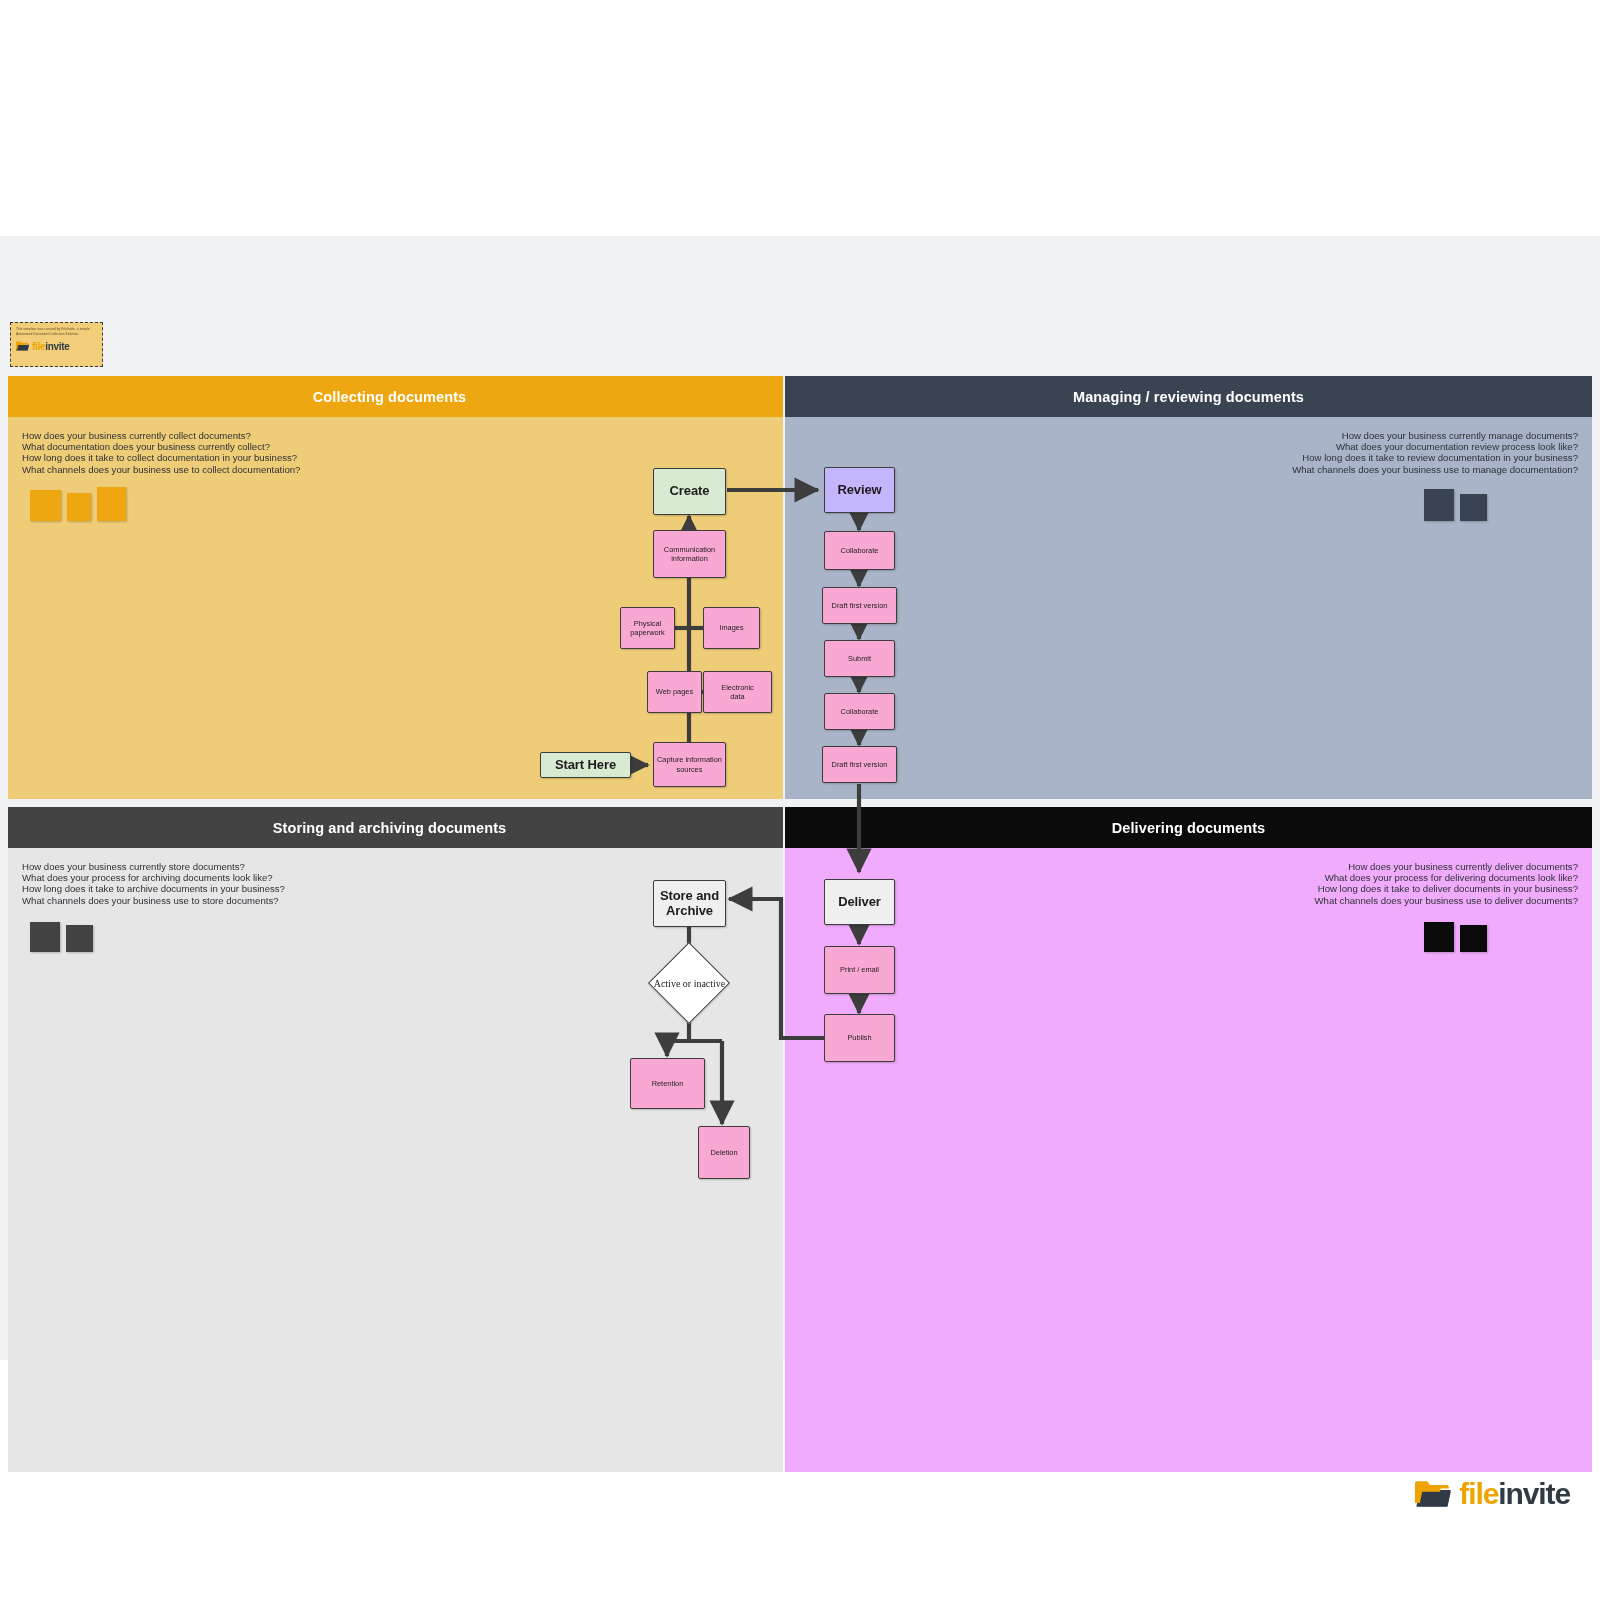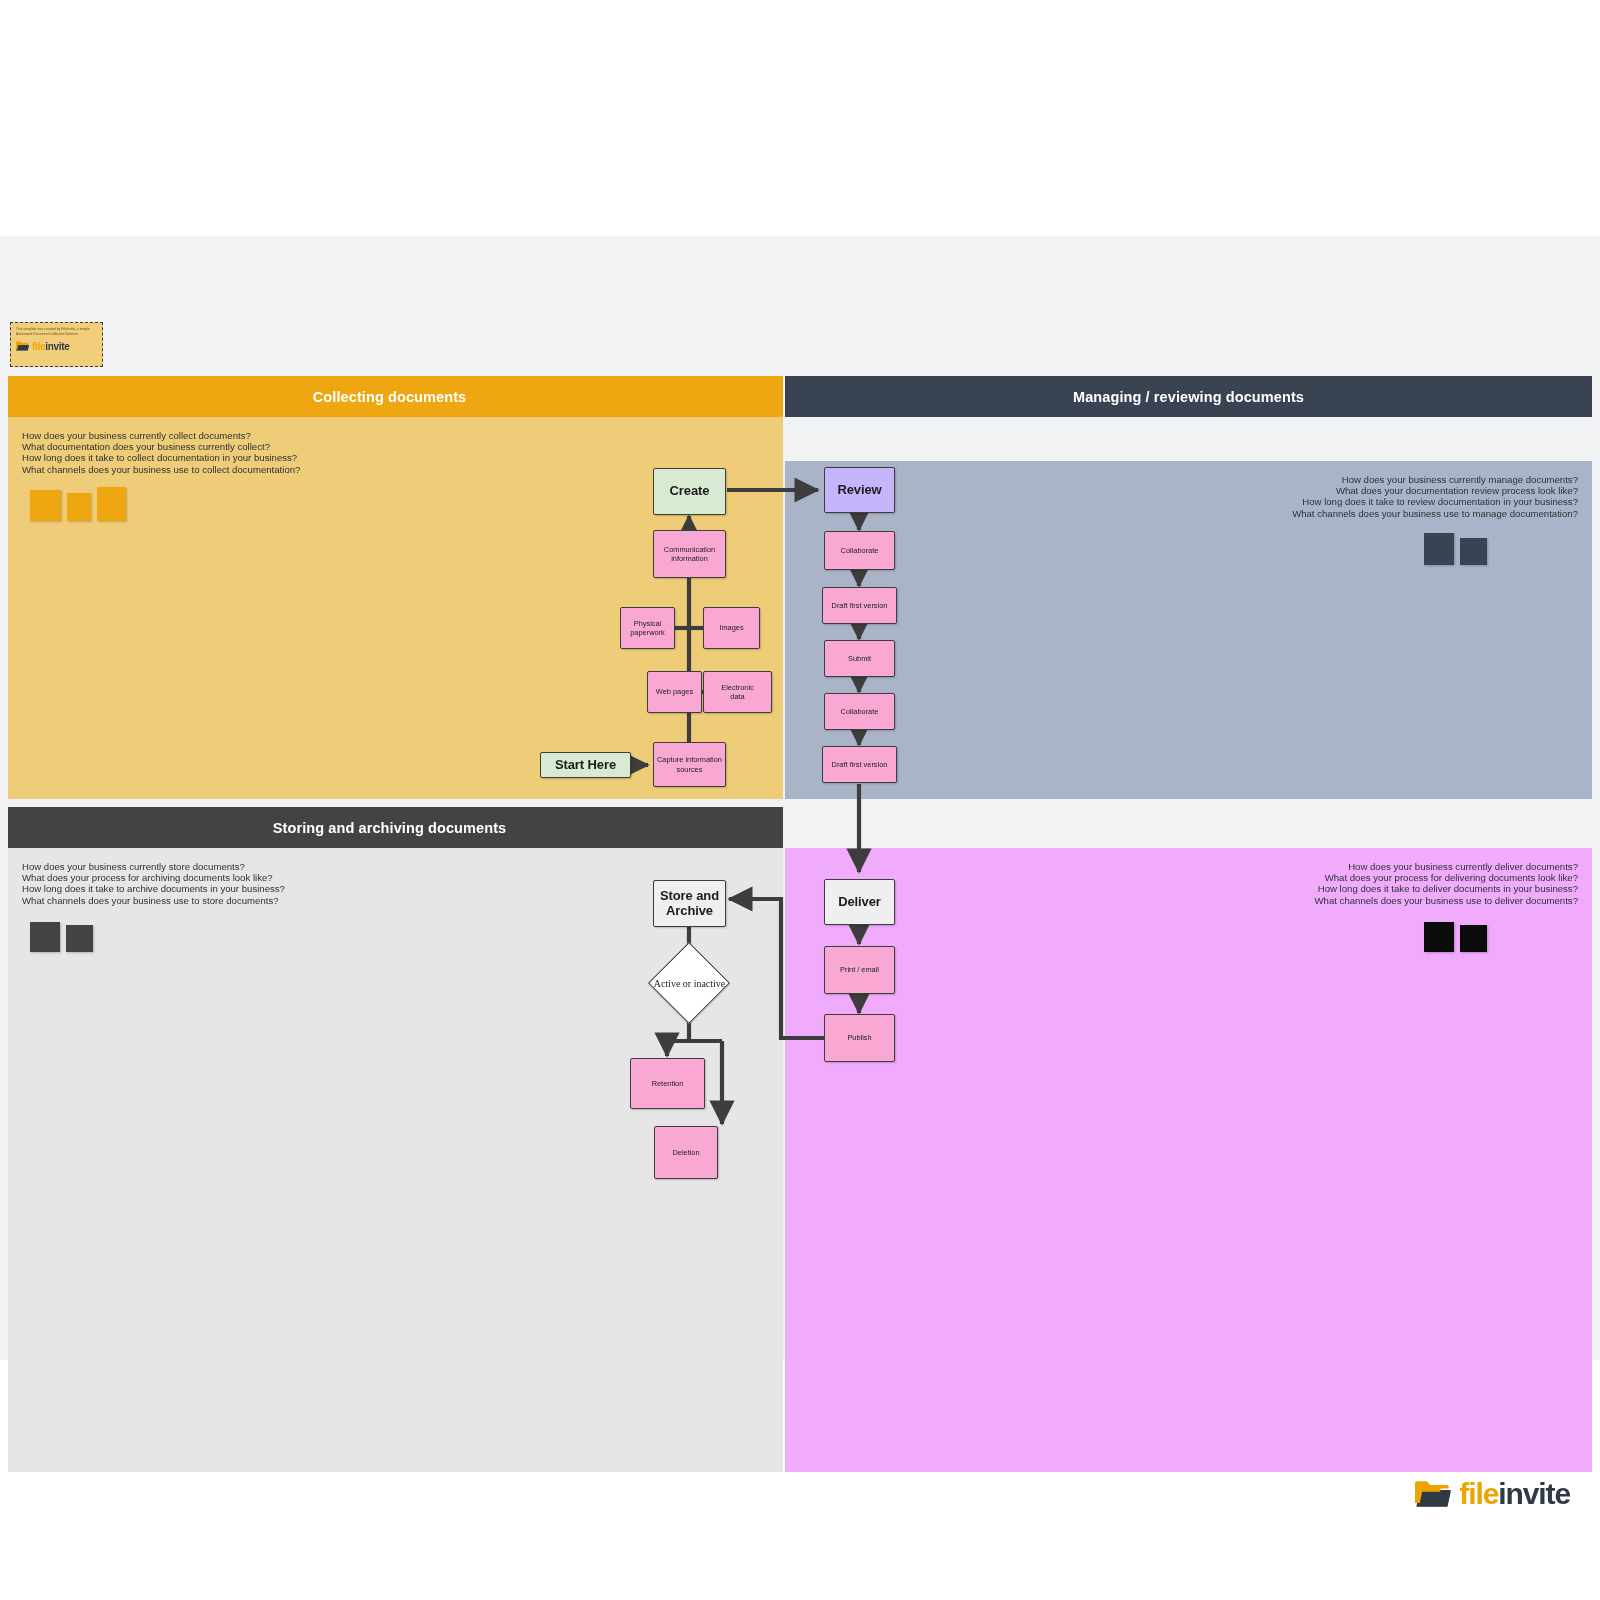--- a/index.html
+++ b/index.html
@@ -54,21 +54,21 @@
 
   
   #quad-collect{left:8px;top:140px;width:775px;height:423px;}
   #quad-manage {left:785px;top:140px;width:807px;height:423px;}
   #quad-store  {left:8px;top:571px;width:775px;height:665px;}
   #quad-deliver{left:785px;top:571px;width:807px;height:665px;}
 
   #quad-collect .qhead{background:#EFA711;}
   #quad-collect .qbody{background:#EFCD78;}
   #quad-manage  .qhead{background:#3A4352;}
-  #quad-manage  .qbody{background:#AAB4C8;margin-top:44px;}
+  #quad-manage  .qbody{background:#AAB4C8;}
   #quad-store   .qhead{background:#434343;}
   #quad-store   .qbody{background:#E6E6E6;}
   #quad-deliver .qhead{background:#0B0B0B;}
   #quad-deliver .qbody{background:#f0abfc;}
 
   
   .chips{position:absolute;display:flex;align-items:flex-end;gap:6px;}
   .chip{box-shadow:1px 1px 2px rgba(0,0,0,.22);}
 
   
@@ -170,20 +170,23 @@
 How long does it take to archive documents in your business?
 What channels does your business use to store documents?</div>
         <div class="chips" style="left:22px;top:74px;">
           <div class="chip" style="width:30px;height:30px;background:#434343;"></div>
           <div class="chip" style="width:27px;height:27px;background:#434343;"></div>
         </div>
       </div>
     </div>
 
     <div class="quad" id="quad-deliver">
+      <div class="qhead center">
+        <span>Delivering documents</span>
+      </div>
       <div class="qbody">
         <div class="qquestions right">How does your business currently deliver documents?
 What does your process for delivering documents look like?
 How long does it take to deliver documents in your business?
 What channels does your business use to deliver documents?</div>
         <div class="chips" style="right:105px;top:74px;">
           <div class="chip" style="width:30px;height:30px;background:#0B0B0B;"></div>
           <div class="chip" style="width:27px;height:27px;background:#0B0B0B;"></div>
         </div>
       </div>
@@ -270,15 +273,15 @@
 
   <div class="node big lightgrey" style="left:824px;top:879px;width:71px;height:46px;">Deliver</div>
   <div class="node" style="left:824px;top:946px;width:71px;height:48px;">Print / email</div>
   <div class="node" style="left:824px;top:1014px;width:71px;height:48px;">Publish</div>
 
   <div class="node big lightgrey" style="left:653px;top:880px;width:73px;height:47px;white-space:pre-line;line-height:1.15;">Store and
 Archive</div>
   <div class="diamond" style="left:660px;top:954px;width:58px;height:58px;"></div>
   <div class="diamond-label" style="left:645px;top:974px;width:89px;height:18px;">Active or inactive</div>
   <div class="node" style="left:630px;top:1058px;width:75px;height:51px;">Retention</div>
-  <div class="node" style="left:654px;top:1126px;width:64px;height:53px;">Deletion</div>
+  <div class="node" style="left:698px;top:1126px;width:52px;height:53px;">Deletion</div>
 
 </div>
 
 </body></html>

